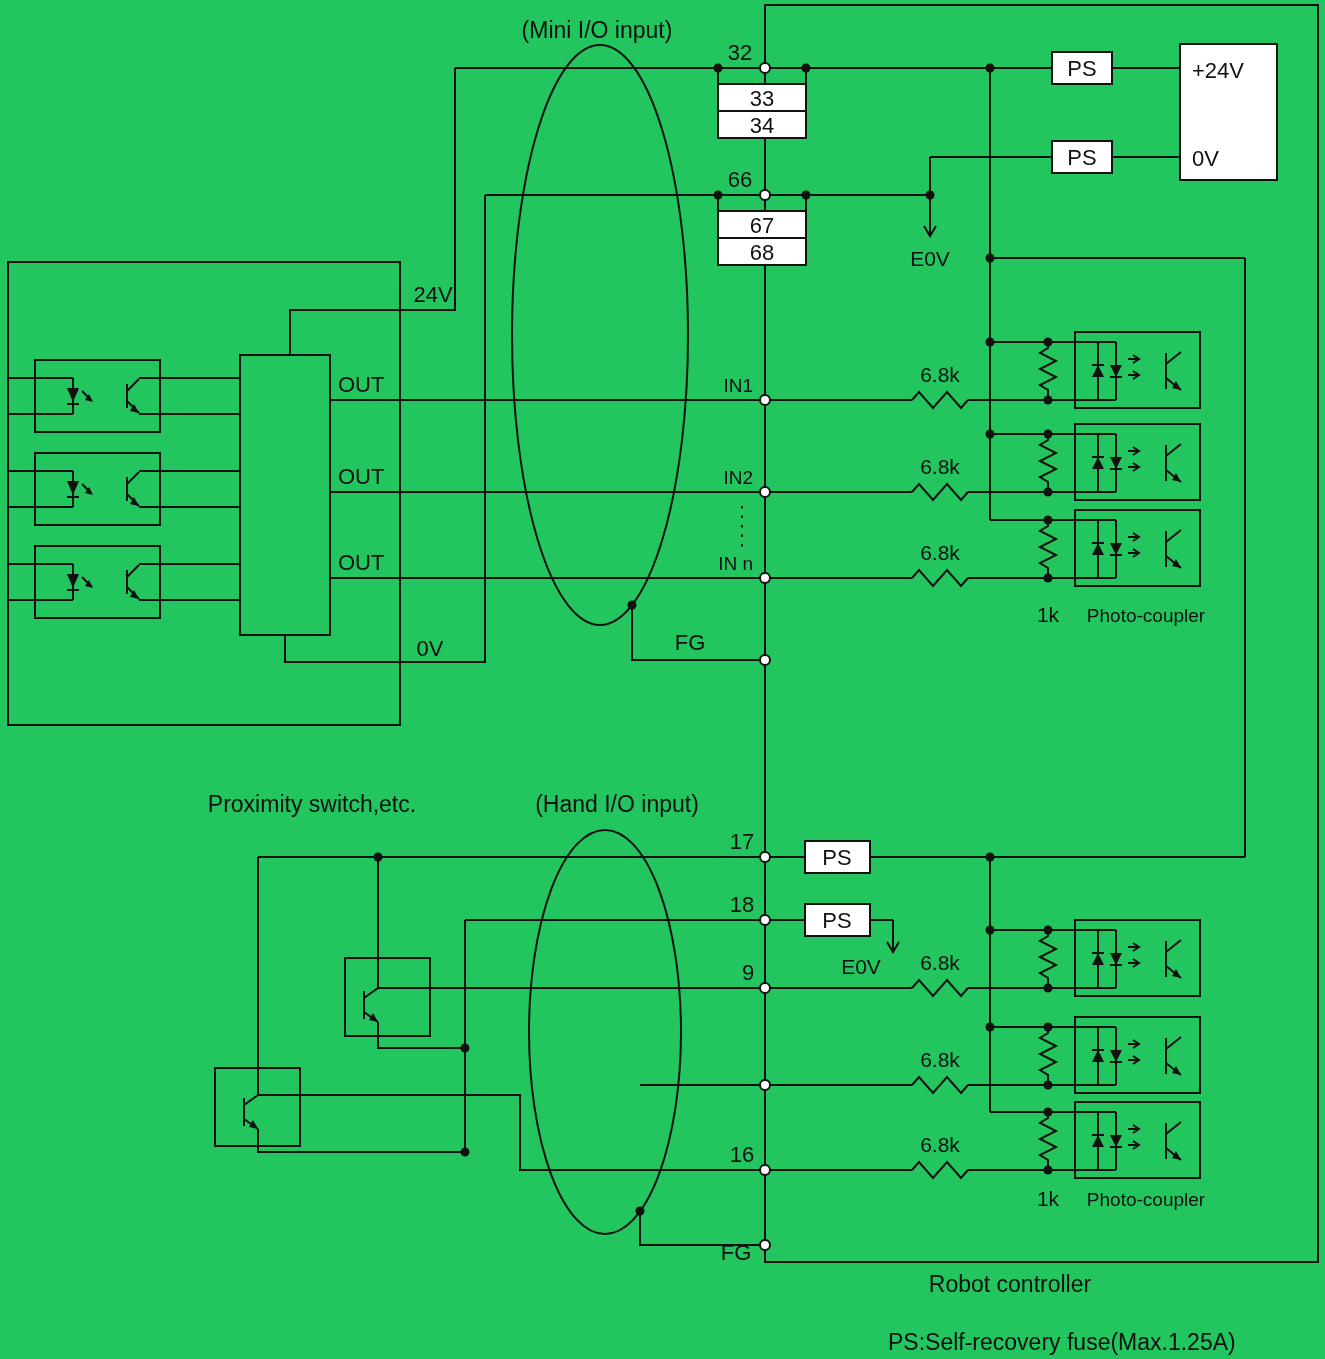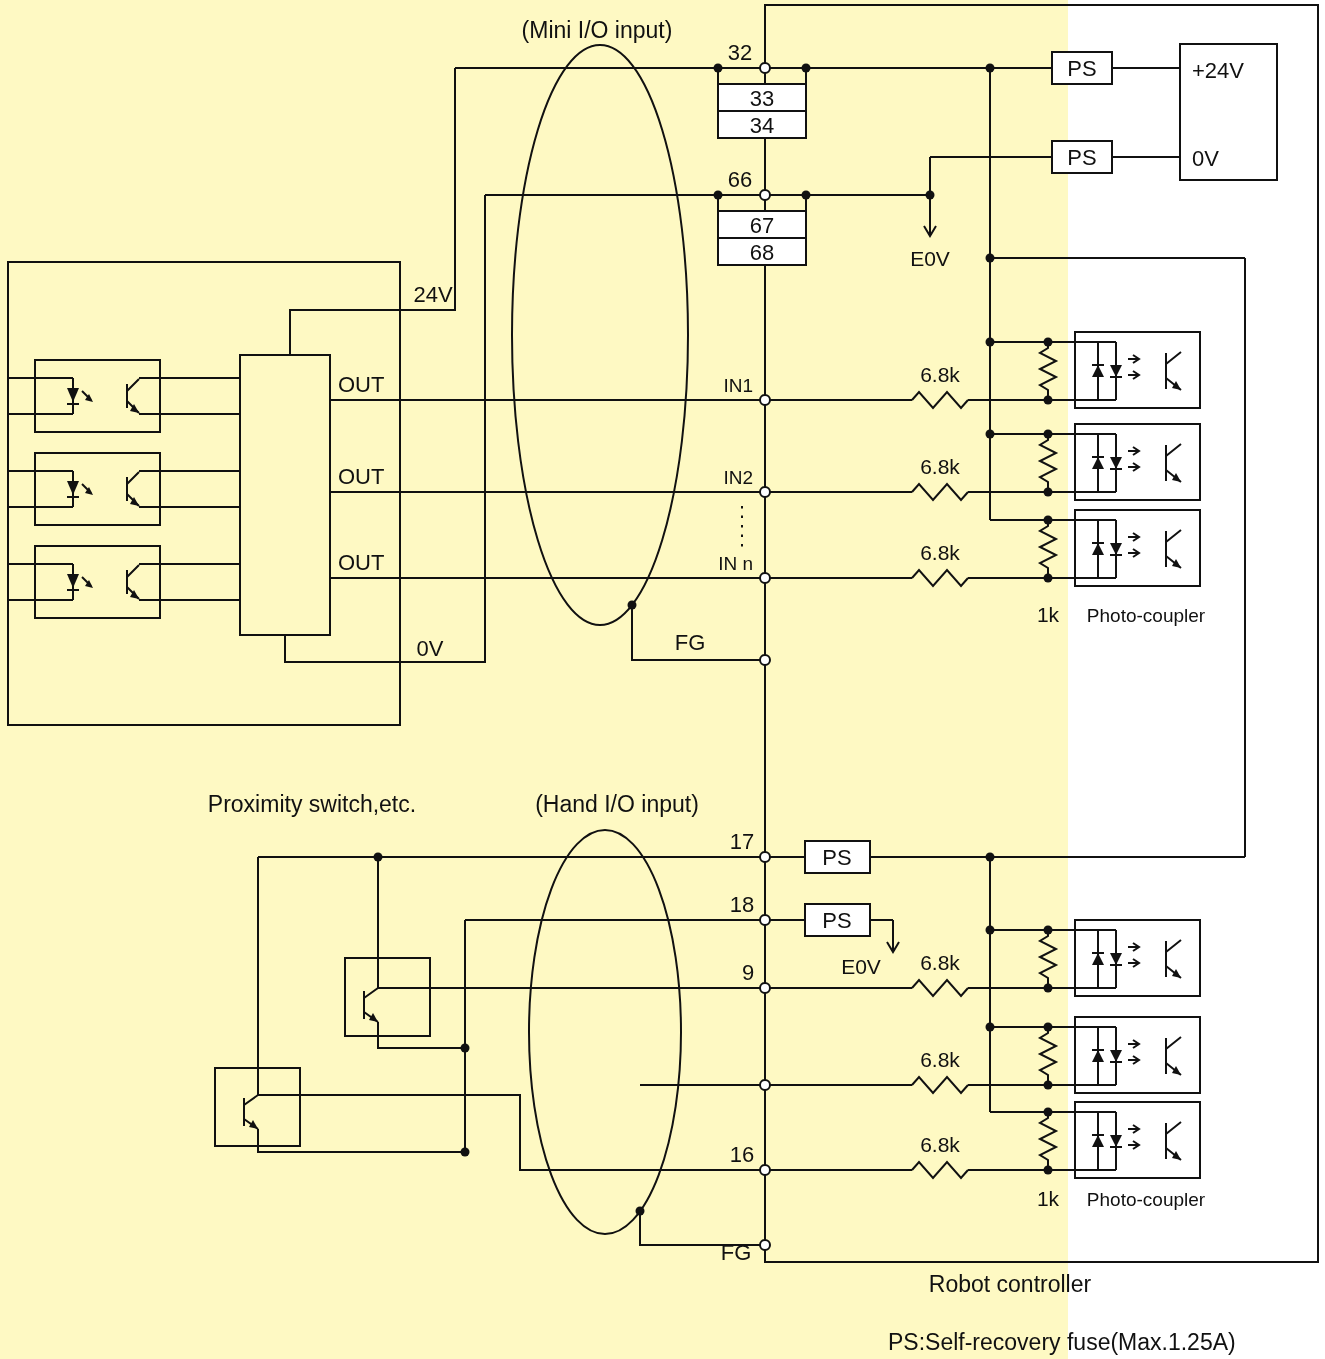--- a/index.html
+++ b/index.html
@@ -1,16 +1,16 @@
 <!DOCTYPE html>
 <html><head>
 <meta charset="utf-8">
 <style>
   html,body { margin:0; padding:0; background:#ffffff; }
-  .stage { position:relative; width:1068px; height:1359px; background:#fef9c3; }
+  .stage { position:relative; width:1325px; height:1359px; background:#22c55e; }
   svg { display:block; }
   .lbl { font-family:"Liberation Sans","DejaVu Sans",sans-serif; fill:#111111; }
   .wire { stroke:#111111; stroke-width:2; fill:none; }
   .whitebox { fill:#ffffff; stroke:#111111; stroke-width:2; }
   .outline { fill:none; stroke:#111111; stroke-width:2; }
 </style>
 </head>
 <body>
 
 <div class="stage">

